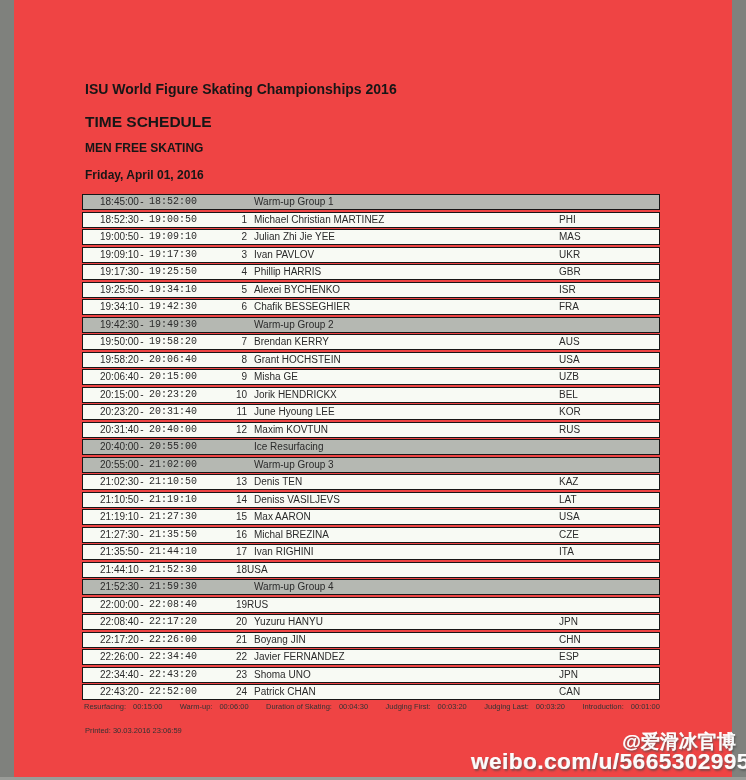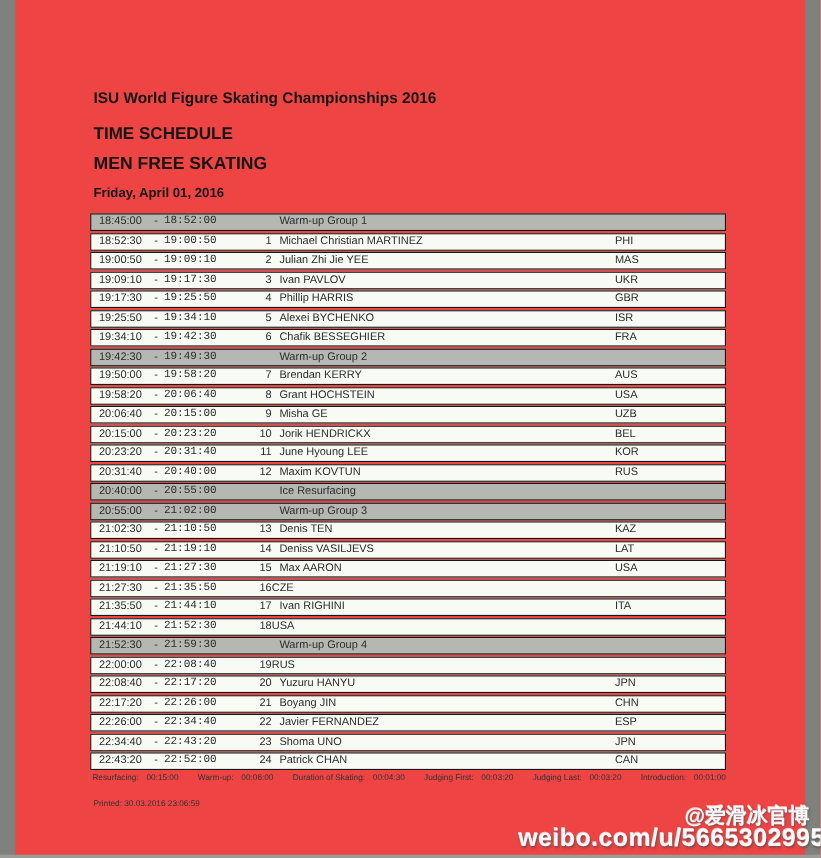--- a/index.html
+++ b/index.html
@@ -5,29 +5,29 @@
   html,body{margin:0;padding:0;}
   body{font-family:"Liberation Sans","DejaVu Sans",sans-serif;}
   .canvas{position:relative;width:746px;height:780px;overflow:hidden;background:#ef4444;}
   .side-bar{position:absolute;top:0;width:14px;height:780px;background:#7f817d;}
   .side-bar.left{left:0;}
   .side-bar.right{left:732px;}
   .bottom-edge{position:absolute;left:0;top:777px;width:746px;height:3px;background:#9a9c98;}
 
   .doc-title{position:absolute;left:85px;top:81px;font-size:14px;font-weight:bold;color:#161616;white-space:nowrap;}
   .doc-heading{position:absolute;left:85px;top:113px;font-size:15.5px;font-weight:bold;color:#161616;white-space:nowrap;}
-  .doc-event{position:absolute;left:85px;top:141px;font-size:16px;font-weight:bold;color:#161616;white-space:nowrap;}
+  .doc-event{position:absolute;left:85px;top:141px;font-size:12px;font-weight:bold;color:#161616;white-space:nowrap;}
   .doc-date{position:absolute;left:85px;top:168px;font-size:12px;font-weight:bold;color:#161616;white-space:nowrap;}
 
   .table{position:absolute;left:82px;top:194px;width:578px;}
   .row{display:flex;align-items:center;box-sizing:border-box;height:16px;
        border:1px solid #171717;margin-bottom:1.5px;background:#f8faf4;
        font-size:10px;line-height:1;color:#2b2b2b;white-space:nowrap;}
   .row.group{background:#b5b8b2;}
-  .c-start{width:52px;padding-left:7px;box-sizing:border-box;}
+  .c-start{width:52px;padding-left:17px;box-sizing:border-box;}
   .c-dash{width:14px;text-align:center;}
   .c-end{width:52px;font-family:Liberation Mono, monospace;}
   .c-num{width:46px;text-align:right;}
   .c-name{flex:1;padding-left:7px;}
   .c-country{width:100px;}
 
   .stats{position:absolute;left:84px;top:702px;width:576px;display:flex;
          justify-content:space-between;font-size:7.5px;color:#333;white-space:nowrap;}
   .stat-pair{display:flex;gap:7px;align-items:center;}
   .printed{position:absolute;left:85px;top:726px;font-size:7.5px;color:#333;white-space:nowrap;}
@@ -202,20 +202,21 @@
         <span class="c-end">21:27:30</span>
         <span class="c-num">15</span>
         <span class="c-name">Max AARON</span>
         <span class="c-country">USA</span>
       </div>
       <div class="row">
         <span class="c-start">21:27:30</span>
         <span class="c-dash">-</span>
         <span class="c-end">21:35:50</span>
         <span class="c-num">16</span>
+        <span class="c-name">Michal BREZINA</span>
         <span class="c-country">CZE</span>
       </div>
       <div class="row">
         <span class="c-start">21:35:50</span>
         <span class="c-dash">-</span>
         <span class="c-end">21:44:10</span>
         <span class="c-num">17</span>
         <span class="c-name">Ivan RIGHINI</span>
         <span class="c-country">ITA</span>
       </div>

